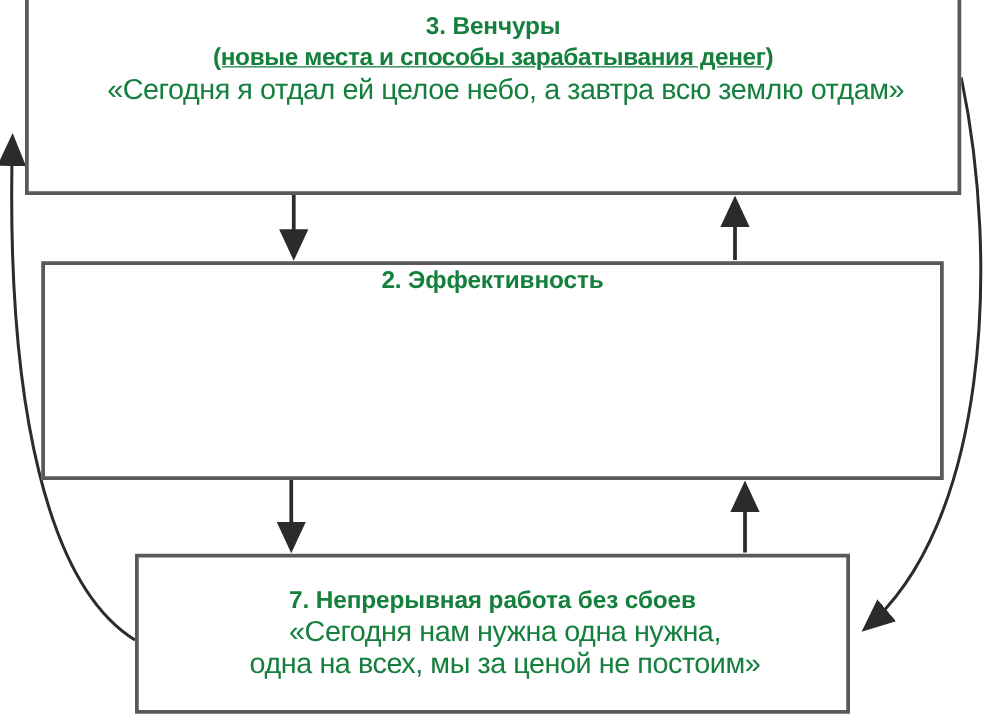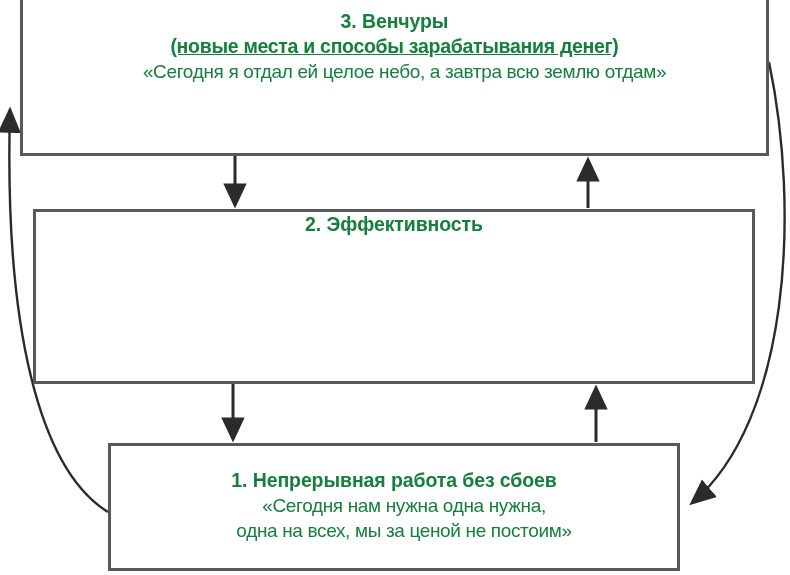--- a/index.html
+++ b/index.html
@@ -65,21 +65,21 @@
   .subtitle-line {
     font-weight: bold;
     font-size: 19.5px;
     line-height: 25px;
     letter-spacing: -0.3px;
     white-space: nowrap;
     text-decoration: underline;
   }
   .quote-line {
     font-weight: normal;
-    font-size: 19px;
+    font-size: 23px;
     line-height: 25px;
     letter-spacing: -0.35px;
     white-space: nowrap;
     margin-left: 20px;
   }
   .sup {
     font-size: 12.5px;
     vertical-align: super;
     line-height: 0;
   }
@@ -116,18 +116,18 @@
     <div class="title-line">3. Венчуры</div>
     <div class="subtitle-line">(новые места и способы зарабатывания денег)</div>
     <div class="quote-line">«Сегодня я отдал ей целое небо, а завтра всю землю отдам»</div>
   </div>
 
   <div class="node-box" id="box-effektivnost">
     <div class="title-line">2.  Эффективность</div>
   </div>
 
   <div class="node-box" id="box-nepreryvnaya">
-    <div class="title-line">1.  Непрерывная работа без сбоев</div>
+    <div class="title-line">7.  Непрерывная работа без сбоев</div>
     <div class="quote-line">«Сегодня нам нужна одна нужна,</div>
     <div class="quote-line">одна на всех, мы за ценой не постоим»</div>
   </div>
 
 </div>
 
 </body></html>

